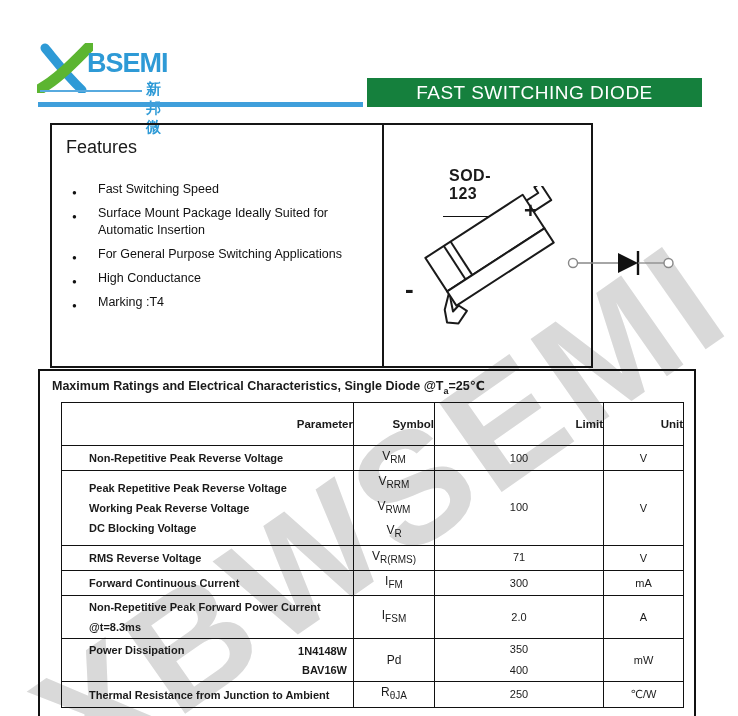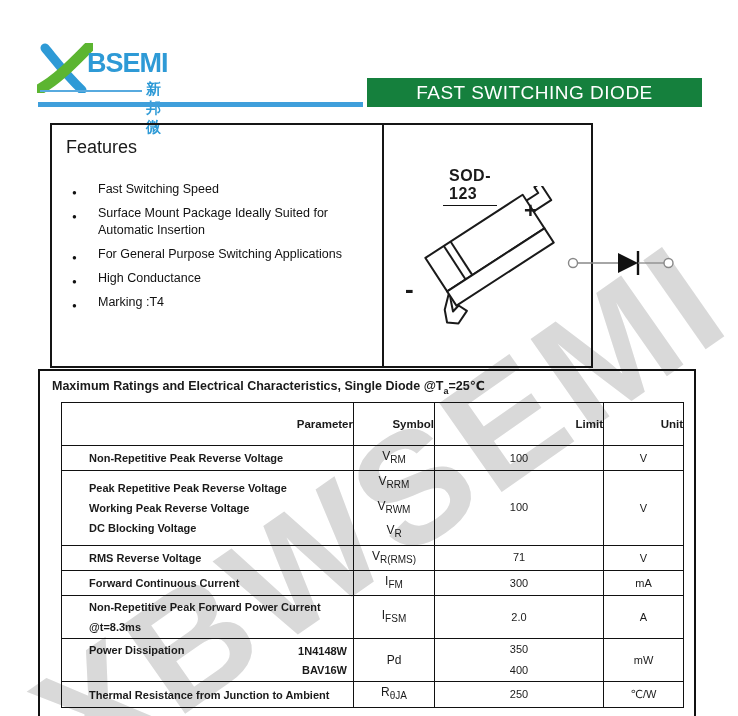--- a/index.html
+++ b/index.html
@@ -36,21 +36,21 @@
   #feature-box { position:absolute; left:38px; top:123px; width:543px; height:245px;
                  border:2px solid #151515; background:transparent;margin-left:12px; }
   #feature-divider { position:absolute; left:330px; top:0; width:2px; height:100%; background:#151515; }
   #features-title { position:absolute; left:14px; top:12px; font-size:18px; color:#1a1a1a; }
   #features-list { position:absolute; left:18px; top:56px; width:300px; list-style:none; }
   #features-list li { position:relative; padding-left:28px; font-size:12.5px; line-height:17px;
                       margin-bottom:7px; color:#111; }
   #features-list li::before { content:"●"; position:absolute; left:2px; top:3px; font-size:8px; }
 
   #sod-label { position:absolute; left:443px; top:167px; font-size:16px; font-weight:600;
-               letter-spacing:0.5px; border-bottom:1.6px solid #111; padding:0 6px 2px 6px; }
+               letter-spacing:0.5px; border-bottom:1.6px solid #111; padding:0 6px 13px 6px; }
   #pkg-svg { position:absolute; left:392px; top:186px; width:190px; height:140px; }
   #pkg-plus  { position:absolute; left:524px; top:198px; font-size:22px; font-weight:bold; }
   #pkg-minus { position:absolute; left:405px; top:274px; font-size:26px; font-weight:bold; }
   #diode-svg { position:absolute; left:565px; top:245px; width:112px; height:36px; }
 
   
   #ratings-box { position:absolute; left:38px; top:369px; width:658px; height:347px;
                  border:2px solid #111; border-bottom:none; }
   #ratings-title { position:absolute; left:12px; top:7px; font-size:12.5px; font-weight:bold; }
   #ratings-title sub { font-size:9px; }

